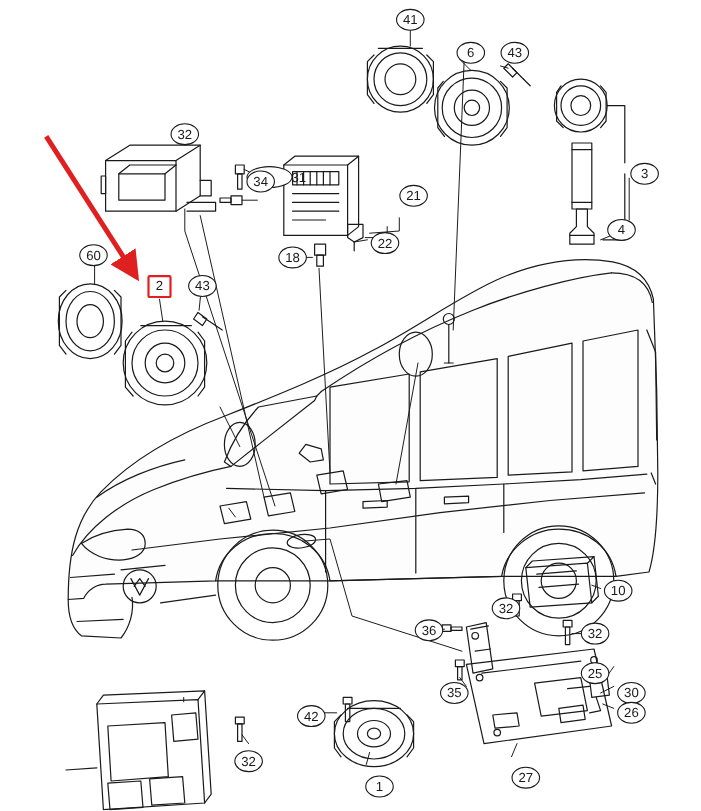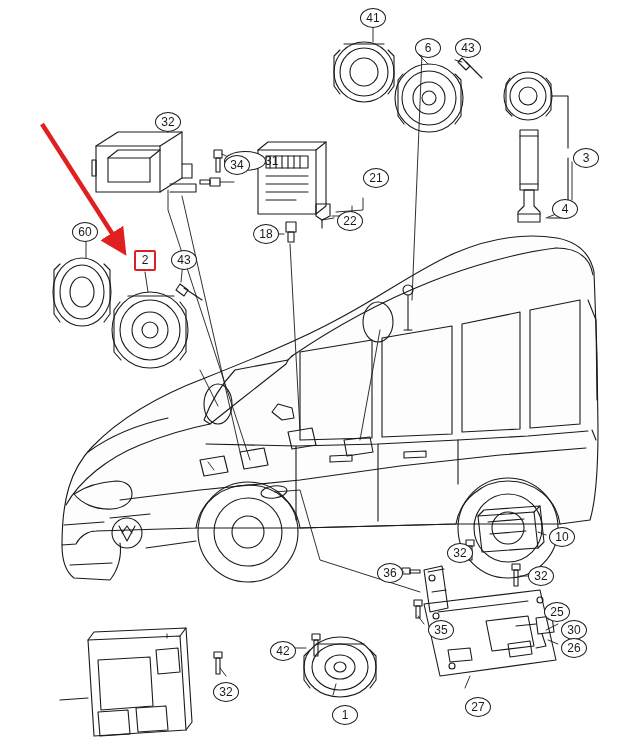--- a/index.html
+++ b/index.html
@@ -373,22 +373,22 @@
   <div class="callout" style="left:337px; top:211px;"><span>22</span></div>
   <div class="callout" style="left:253px; top:224px;"><span>18</span></div>
   <div class="callout" style="left:552px; top:199px;"><span>4</span></div>
   <div class="callout" style="left:72px; top:222px;"><span>60</span></div>
   <div class="callout highlight" style="left:134px; top:250px;"><span>2</span></div>
   <div class="callout" style="left:171px; top:250px;"><span>43</span></div>
   <div class="callout" style="left:549px; top:527px;"><span>10</span></div>
   <div class="callout" style="left:447px; top:543px;"><span>32</span></div>
   <div class="callout" style="left:528px; top:566px;"><span>32</span></div>
   <div class="callout" style="left:377px; top:563px;"><span>36</span></div>
-  <div class="callout" style="left:544px; top:602px;"><span>25</span></div>
+  <div class="callout" style="left:528px; top:602px;"><span>25</span></div>
   <div class="callout" style="left:561px; top:620px;"><span>30</span></div>
-  <div class="callout" style="left:428px; top:620px;"><span>35</span></div>
+  <div class="callout" style="left:400px; top:620px;"><span>35</span></div>
   <div class="callout" style="left:561px; top:638px;"><span>26</span></div>
   <div class="callout" style="left:270px; top:641px;"><span>42</span></div>
   <div class="callout" style="left:213px; top:682px;"><span>32</span></div>
   <div class="callout" style="left:465px; top:697px;"><span>27</span></div>
   <div class="callout" style="left:332px; top:705px;"><span>1</span></div>
 
 </div>
 
 </body></html>

